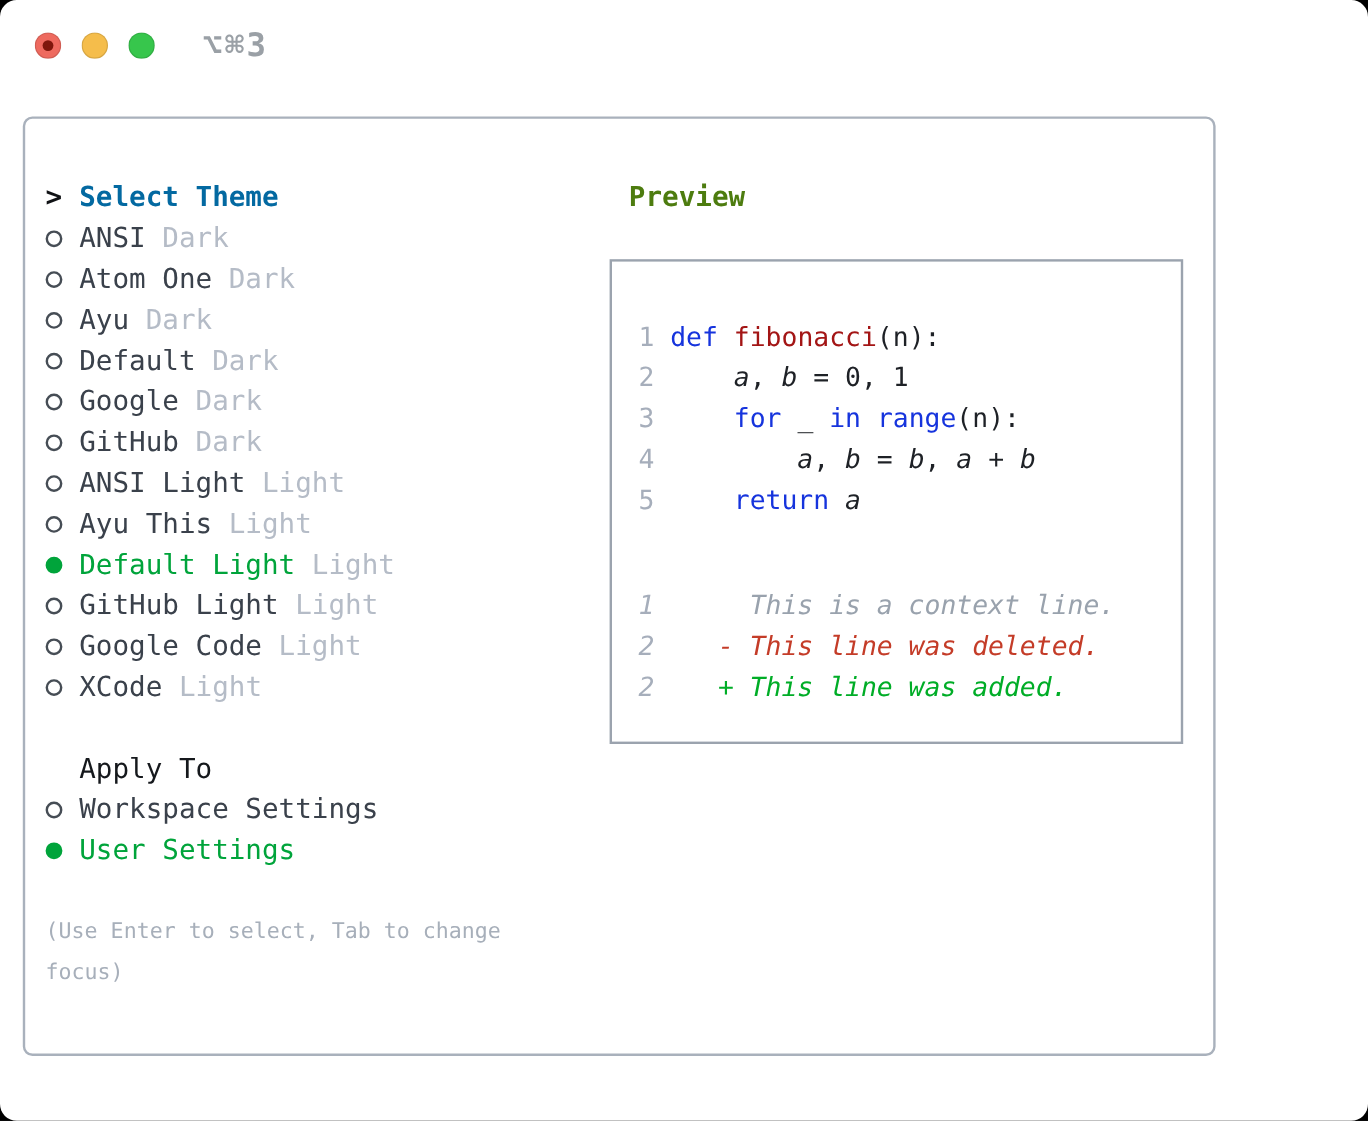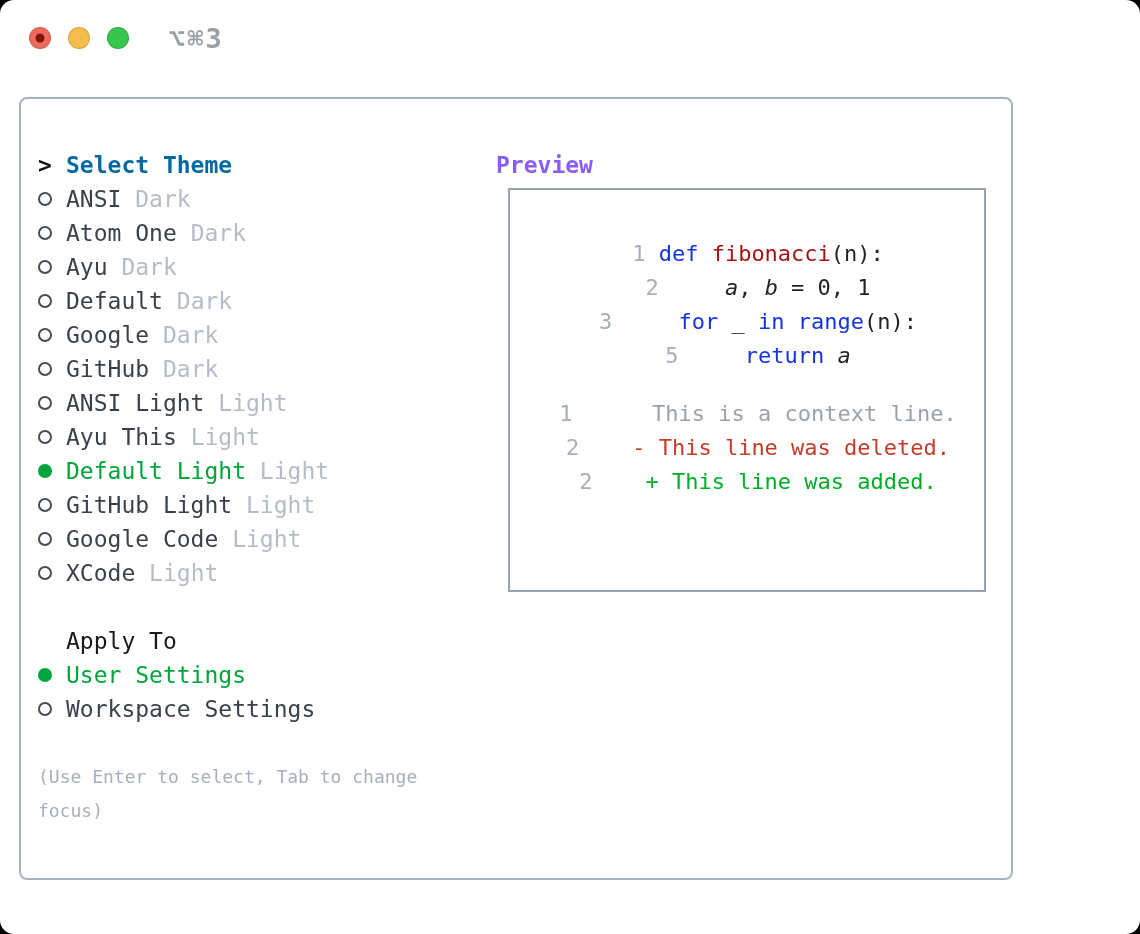--- a/index.html
+++ b/index.html
@@ -37,32 +37,32 @@
   .apply .label { color:#15181c; }
   .apply .opt-label { color:#3a414b; }
   .apply .row.selected .opt-label { color:#00a43b; }
 
   .help {
     position:absolute; left:17px; top:661px; width:412px;
     font-size:18px; line-height:34px; color:#a7afba;
   }
 
   
-  .preview-label { position:absolute; left:475px; top:49px; height:34px; line-height:34px; font-size:23px; font-weight:bold; color:#8b5cf6; }
+  .preview-label { position:absolute; left:503px; top:49px; height:34px; line-height:34px; font-size:23px; font-weight:bold; color:#4d7c0f; }
   .preview-box {
-    position:absolute; left:487px; top:89px; width:478px; height:404px;
-    border:2px solid #9ba3ae; background:#fff; padding:47px 0 0 22px; overflow:hidden;text-align:center;
+    position:absolute; left:487px; top:117px; width:478px; height:404px;
+    border:2px solid #9ba3ae; background:#fff; padding:47px 0 0 22px; overflow:hidden;
   }
   .pline { height:34px; line-height:34px; font-size:22px; white-space:pre; color:#1e2126; }
   .ln { color:#a6aebb; }
   .tk-kw { color:#1634dd; }
   .tk-fn { color:#a31515; }
   .tk-var { font-style:italic; }
   .tk-plain { color:#1e2126; }
-  .diff-block { margin-top:24px; }
+  .diff-block { margin-top:54px;font-style:italic; }
   .t-context { color:#99a2ad; }
   .t-deleted { color:#c43c28; }
   .t-added { color:#00ad27; }
 </style>
 </head>
 <body>
 
 <div class="window">
 
   <div class="titlebar">
@@ -95,32 +95,33 @@
         <div class="row"><span class="gutter"><span class="radio"></span></span><span class="theme-name">GitHub Light</span><span class="variant"> Light</span></div>
         <div class="row"><span class="gutter"><span class="radio"></span></span><span class="theme-name">Google Code</span><span class="variant"> Light</span></div>
         <div class="row"><span class="gutter"><span class="radio"></span></span><span class="theme-name">XCode</span><span class="variant"> Light</span></div>
       </div>
 
     <div class="apply" id="apply-block">
       <div class="row">
         <span class="gutter"></span>
         <span class="label">Apply To</span>
       </div>
-    <div class="row selected"><span class="gutter"><span class="radio checked"></span></span><span class="opt-label">User Settings</span></div>
-        <div class="row"><span class="gutter"><span class="radio"></span></span><span class="opt-label">Workspace Settings</span></div>
+    <div class="row"><span class="gutter"><span class="radio"></span></span><span class="opt-label">Workspace Settings</span></div>
+        <div class="row selected"><span class="gutter"><span class="radio checked"></span></span><span class="opt-label">User Settings</span></div>
       </div>
 
     <div class="help">(Use Enter to select, Tab to change focus)</div>
 
     <div class="preview-label">Preview</div>
 
     <div class="preview-box" id="preview-box">
         <div class="pline"><span class="ln">1 </span><span class="tk-kw">def</span><span class="tk-plain"> </span><span class="tk-fn">fibonacci</span><span class="tk-plain">(n):</span></div>
         <div class="pline"><span class="ln">2 </span><span class="tk-plain">    </span><span class="tk-var">a</span><span class="tk-plain">, </span><span class="tk-var">b</span><span class="tk-plain"> = 0, 1</span></div>
         <div class="pline"><span class="ln">3 </span><span class="tk-plain">    </span><span class="tk-kw">for</span><span class="tk-plain"> _ </span><span class="tk-kw">in</span><span class="tk-plain"> </span><span class="tk-kw">range</span><span class="tk-plain">(n):</span></div>
+        <div class="pline"><span class="ln">4 </span><span class="tk-plain">        </span><span class="tk-var">a</span><span class="tk-plain">, </span><span class="tk-var">b</span><span class="tk-plain"> = </span><span class="tk-var">b</span><span class="tk-plain">, </span><span class="tk-var">a</span><span class="tk-plain"> + </span><span class="tk-var">b</span></div>
         <div class="pline"><span class="ln">5 </span><span class="tk-plain">    </span><span class="tk-kw">return</span><span class="tk-plain"> </span><span class="tk-var">a</span></div>
         <div class="diff-block">
           <div class="pline"><span class="ln">1 </span><span class="t-context">     This is a context line.</span></div>
           <div class="pline"><span class="ln">2 </span><span class="t-deleted">   - This line was deleted.</span></div>
           <div class="pline"><span class="ln">2 </span><span class="t-added">   + This line was added.</span></div>
         </div>
       </div>
 
   </div>
 </div>

